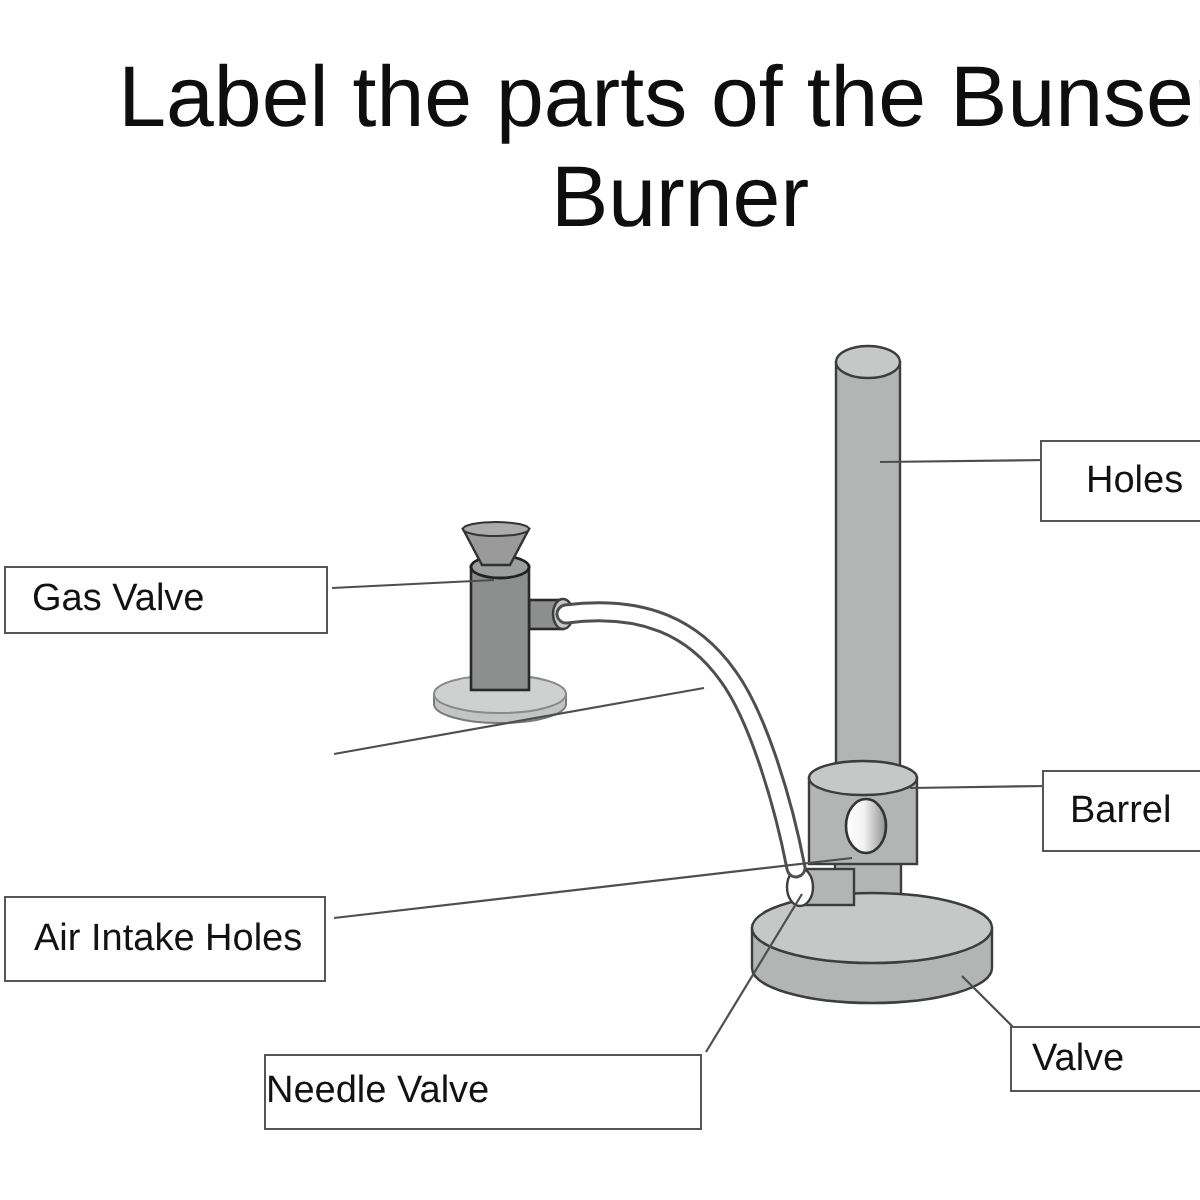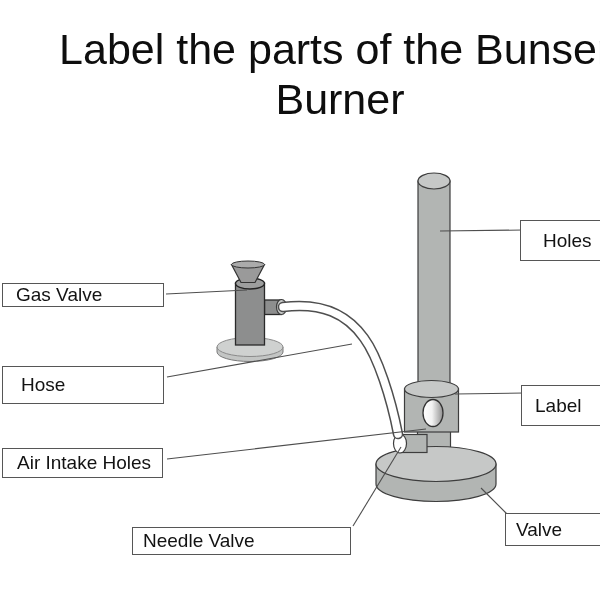--- a/index.html
+++ b/index.html
@@ -36,24 +36,24 @@
     position: absolute;
     box-sizing: border-box;
     background: var(--box-fill, #ffffff);
     border: 1px solid var(--box-border, #565656);
     display: flex;
     align-items: center;
     font-size: 19px;
     color: var(--label-text, #121212);
     white-space: nowrap;
   }
-  .lb-gas-valve        { left: 2px;   top: 283px; width: 162px; height: 24px; padding-left: 13px; }
+  .lb-gas-valve        { left: 2px;   top: 283px; width: 162px; height: 34px; padding-left: 13px; }
   .lb-hose             { left: 2px;   top: 366px; width: 162px; height: 38px; padding-left: 18px; }
-  .lb-air-intake-holes { left: 2px;   top: 448px; width: 161px; height: 30px; padding-left: 14px; }
-  .lb-needle-valve     { left: 132px; top: 527px; width: 219px; height: 28px; padding-left: 10px; }
+  .lb-air-intake-holes { left: 2px;   top: 448px; width: 161px; height: 43px; padding-left: 14px; }
+  .lb-needle-valve     { left: 132px; top: 527px; width: 219px; height: 38px; }
   .lb-barrel           { left: 520px; top: 220px; width: 112px; height: 41px; padding-left: 22px; }
   .lb-collar           { left: 521px; top: 385px; width: 110px; height: 41px; padding-left: 13px; }
   .lb-base             { left: 505px; top: 513px; width: 105px; height: 33px; padding-left: 10px; }
 
   .metal       { fill: var(--metal, #b2b5b3);        stroke: var(--outline, #3d3d3d); stroke-width: 1.2; }
   .metal-light { fill: var(--metal-light, #c6c8c7);  stroke: var(--outline, #3d3d3d); stroke-width: 1.2; }
   .valve       { fill: var(--valve, #8d8e8e);        stroke: #2a2a2a; stroke-width: 1.3; }
   .valve-light { fill: var(--valve-light, #9d9e9e);  stroke: #222222; stroke-width: 1.4; }
   .funnel      { fill: var(--funnel, #9a9a9a);       stroke: #333333; stroke-width: 1.2; }
   .disc        { fill: var(--disc, #c3c5c4);         stroke: #7a7a7a; stroke-width: 1; }
@@ -122,32 +122,29 @@
   </svg>
 
   <div class="slide-title">
     <div>Label the parts of the Bunsen</div>
     <div>Burner</div>
   </div>
 
   <div class="label-box lb-gas-valve">
     <span>Gas Valve</span>
   </div>
-  <div class="label-box lb-hose">
-    <span>Hose</span>
-  </div>
   <div class="label-box lb-air-intake-holes">
     <span>Air Intake Holes</span>
   </div>
   <div class="label-box lb-needle-valve">
     <span>Needle Valve</span>
   </div>
   <div class="label-box lb-barrel">
     <span>Holes</span>
   </div>
   <div class="label-box lb-collar">
-    <span>Label</span>
+    <span>Barrel</span>
   </div>
   <div class="label-box lb-base">
     <span>Valve</span>
   </div>
 
 </div>
 
 </body></html>

